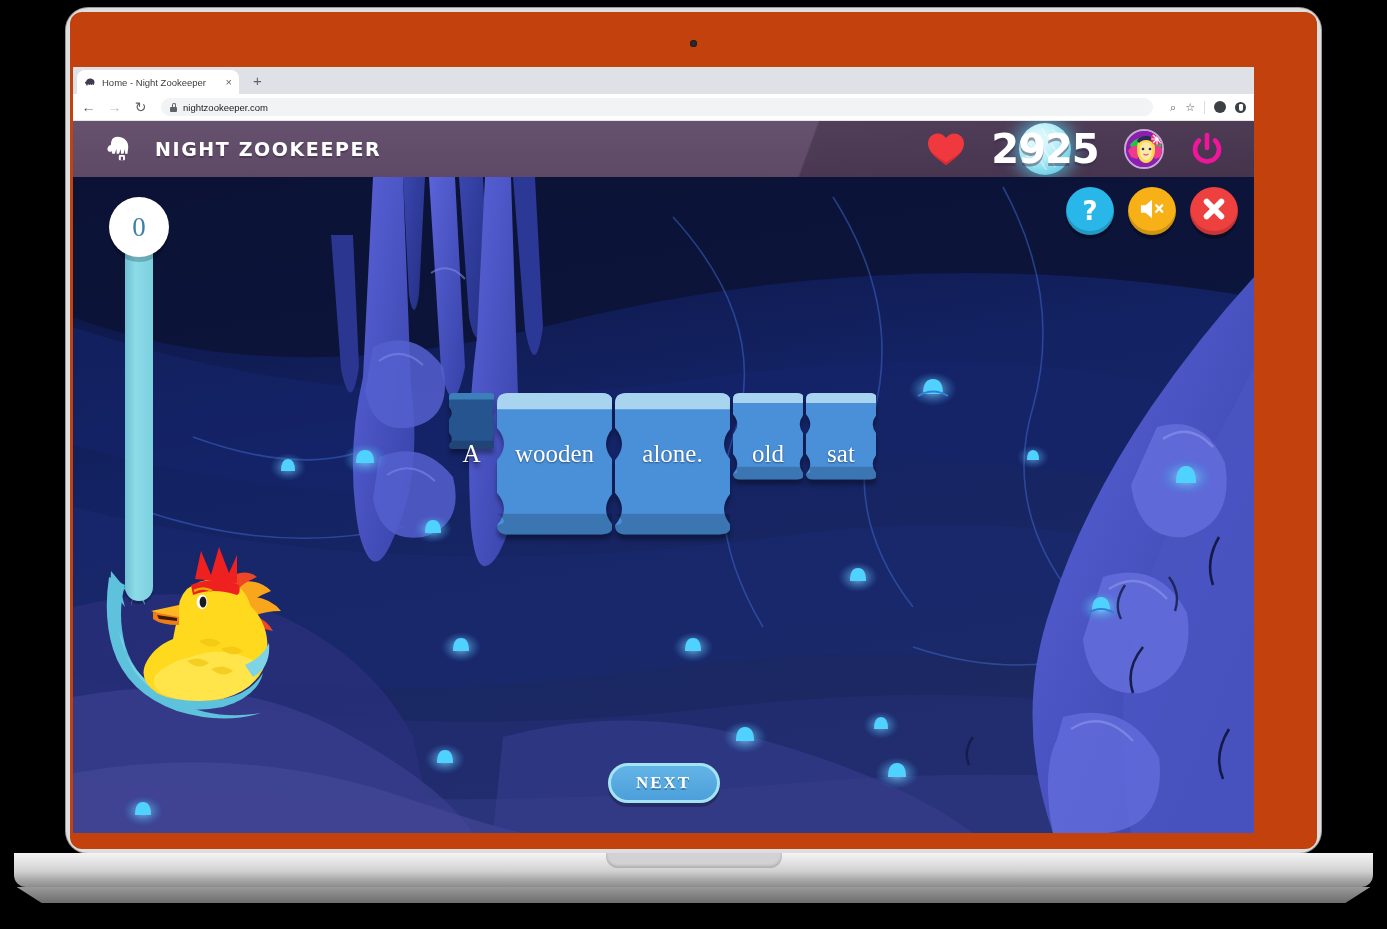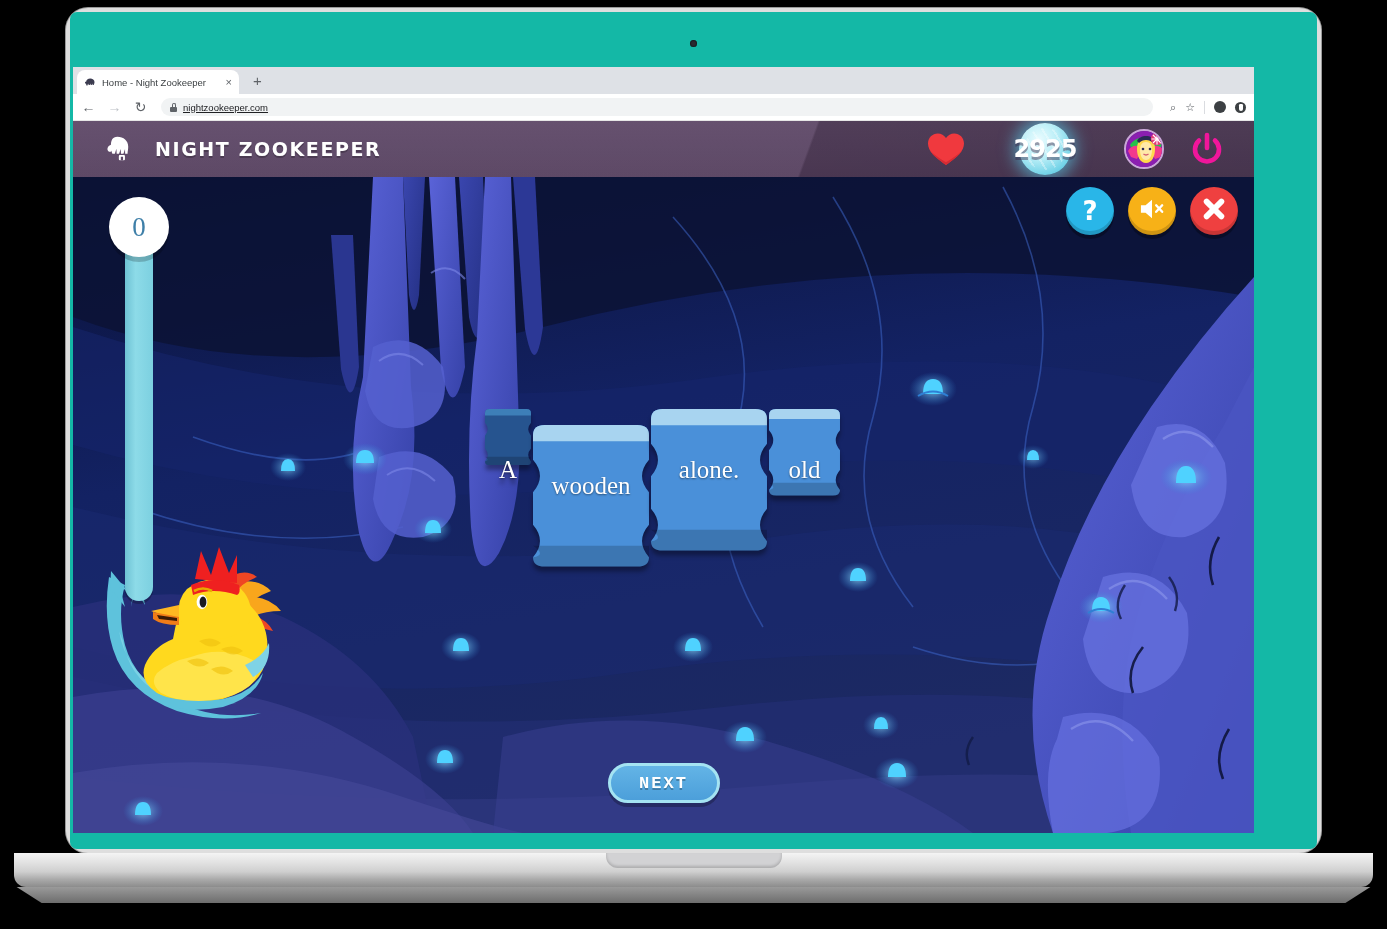--- a/index.html
+++ b/index.html
@@ -10,22 +10,22 @@
   
   #laptop { position:absolute; left:0; top:0; width:1387px; height:929px; }
 
   .lid {
     position:absolute; left:66px; top:8px; width:1255px; height:845px;
     background:#0b0b0d; border-radius:22px;
     border:4px solid #dedede;
     box-shadow:0 0 0 1px #9a9a9a, 0 14px 34px rgba(0,0,0,.55);
   }
   .lid-inner {
-    position:absolute; left:0; top:0; right:0; bottom:0; border-radius:7px;
-    background:#14b8a6; overflow:hidden;
+    position:absolute; left:0; top:0; right:0; bottom:0; border-radius:12px;
+    background:#c2410c; overflow:hidden;
   }
   .camera { position:absolute; left:50%; top:28px; width:7px; height:7px;
             margin-left:-3.5px; border-radius:50%;
             background:#2a2a30; box-shadow:inset 0 0 2px #000; }
 
   .base {
     position:absolute; left:14px; top:853px; width:1359px; height:34px;
     background:linear-gradient(#f4f4f4 0%, #e2e2e2 28%, #cfcfcf 55%, #a9a9a9 78%, #8c8c8c 100%);
     border-radius:0 0 12px 12px;
   }
@@ -63,21 +63,21 @@
   .navbtn.dim { color:#bdc1c6; }
   .omnibox { flex:1; height:18px; background:#f1f3f4; border-radius:9px;
              display:flex; align-items:center; padding:0 9px; gap:6px;
              margin:0 2px; }
   .lockico { width:7px; height:9px; position:relative; flex:0 0 7px; }
   .lockico .body { position:absolute; bottom:0; left:0; width:7px; height:5px;
                    background:#5f6368; border-radius:1px; }
   .lockico .shackle { position:absolute; top:0; left:1.5px; width:4px; height:4px;
                       border:1.2px solid #5f6368; border-bottom:none;
                       border-radius:2px 2px 0 0; }
-  .url { font-size:9.5px; color:#202124;text-decoration:underline; }
+  .url { font-size:9.5px; color:#202124; }
   .tb-right { display:flex; align-items:center; gap:9px; padding-left:4px; }
   .tb-right .ic { color:#5f6368; font-size:11px; line-height:1; cursor:pointer; }
   .tb-sep { width:1px; height:13px; background:#dadce0; }
   .profile-dot { width:12px; height:12px; border-radius:50%; background:#3c4043;
                  cursor:pointer; }
   .menu-dot { width:11px; height:11px; border-radius:50%; background:#3c4043;
               position:relative; cursor:pointer; }
   .menu-dot:after { content:""; position:absolute; left:3.5px; top:2px;
                     width:4px; height:7px; background:#fff;
                     border-radius:2px 2px 3px 3px; }
@@ -102,21 +102,21 @@
   .scorewrap { position:relative; display:flex; align-items:center;
                justify-content:center; width:110px; height:52px; }
   .orb { position:absolute; left:50%; top:50%; width:52px; height:52px;
          margin:-26px 0 0 -26px; border-radius:50%;
          background:radial-gradient(circle at 38% 32%, #eafcff 0%,
                     #b9eef7 40%, #76d4e8 72%, #3fb6d8 100%);
          box-shadow:0 0 16px 5px rgba(90,225,255,.55); }
   .orb:after { content:""; position:absolute; inset:5px; border-radius:50%;
      background:repeating-linear-gradient(58deg, rgba(255,255,255,.55) 0 2px,
                 rgba(255,255,255,0) 2px 9px); opacity:.6; }
-  .score { position:relative; z-index:2; font-size:24px; font-weight:bold;
+  .score { position:relative; z-index:2; font-size:40px; font-weight:bold;
            color:#fff; letter-spacing:-1px; font-family:"DejaVu Sans", sans-serif;
            text-shadow:0 3px 0 rgba(60,40,70,.45); }
   .avatar { width:40px; height:40px; border-radius:50%; overflow:hidden;
             position:relative; border:2px solid #c9a6d8; cursor:pointer;
             background:#7a1fa0; }
   .powerbtn { width:38px; height:38px; position:relative; cursor:pointer; }
 
   
   .stage { position:relative; height:656px; overflow:hidden;
            background:linear-gradient(175deg,#0a1540 0%,#101f55 35%,#15256a 70%,#1b2358 100%); }
@@ -165,21 +165,21 @@
           z-index:22; }
 
   
   .nextbtn { position:absolute; left:50%; top:586px; margin-left:-56px;
              width:112px; height:40px; border-radius:20px;
              background:linear-gradient(180deg,#63b4e6 0%,#4c9fda 100%);
              border:3px solid #a4e3f2; display:flex; align-items:center;
              justify-content:center; cursor:pointer; z-index:25;
              box-shadow:0 4px 0 rgba(0,0,0,.25); }
   .nextbtn span { color:#fff; font-size:17px; font-weight:bold;
-                  letter-spacing:2px; font-family:Liberation Mono, monospace;
+                  letter-spacing:2px; font-family:Liberation Serif, serif;
                   text-shadow:0 2px 0 rgba(0,0,0,.25); }
 </style>
 </head>
 <body>
 
 <div id="laptop">
 
   <div class="lid">
     <div class="lid-inner">
       <div class="camera"></div>
@@ -469,21 +469,21 @@
 
             <div class="tilerow" id="tilerow">
                 <div class="tile" style="width: 46px;">
                   <svg class="shape" viewBox="0 0 100 122" preserveAspectRatio="none">
                     <path d="M10 0 H90 Q100 0 100 9 L100 30 Q88 44 100 58 L100 86 Q88 100 100 114 Q100 122 90 122 H10 Q0 122 0 114 Q12 100 0 86 L0 58 Q12 44 0 30 L0 9 Q0 0 10 0 Z" fill="#26548f"></path>
                     <path d="M10 0 H90 Q100 0 100 9 L100 14 L0 14 L0 9 Q0 0 10 0 Z" fill="#3d7fb8"></path>
                     <path d="M0 104 Q12 112 0 114 Q0 122 10 122 H90 Q100 122 100 114 L100 104 Z" fill="rgba(0,0,0,.18)"></path>
                   </svg>
                   <span class="word">A</span>
                 </div>
-                <div class="tile" style="width: 116px; margin-top: 32px;">
+                <div class="tile" style="width: 116px;">
                   <svg class="shape" viewBox="0 0 100 122" preserveAspectRatio="none">
                     <path d="M10 0 H90 Q100 0 100 9 L100 30 Q88 44 100 58 L100 86 Q88 100 100 114 Q100 122 90 122 H10 Q0 122 0 114 Q12 100 0 86 L0 58 Q12 44 0 30 L0 9 Q0 0 10 0 Z" fill="#4a90d9"></path>
                     <path d="M10 0 H90 Q100 0 100 9 L100 14 L0 14 L0 9 Q0 0 10 0 Z" fill="#a8d4f0"></path>
                     <path d="M0 104 Q12 112 0 114 Q0 122 10 122 H90 Q100 122 100 114 L100 104 Z" fill="rgba(0,0,0,.18)"></path>
                   </svg>
                   <span class="word">wooden</span>
                 </div>
                 <div class="tile" style="width: 116px;">
                   <svg class="shape" viewBox="0 0 100 122" preserveAspectRatio="none">
                     <path d="M10 0 H90 Q100 0 100 9 L100 30 Q88 44 100 58 L100 86 Q88 100 100 114 Q100 122 90 122 H10 Q0 122 0 114 Q12 100 0 86 L0 58 Q12 44 0 30 L0 9 Q0 0 10 0 Z" fill="#4a90d9"></path>
@@ -493,20 +493,28 @@
                   <span class="word">alone.</span>
                 </div>
                 <div class="tile" style="width: 71px;">
                   <svg class="shape" viewBox="0 0 100 122" preserveAspectRatio="none">
                     <path d="M10 0 H90 Q100 0 100 9 L100 30 Q88 44 100 58 L100 86 Q88 100 100 114 Q100 122 90 122 H10 Q0 122 0 114 Q12 100 0 86 L0 58 Q12 44 0 30 L0 9 Q0 0 10 0 Z" fill="#4a90d9"></path>
                     <path d="M10 0 H90 Q100 0 100 9 L100 14 L0 14 L0 9 Q0 0 10 0 Z" fill="#a8d4f0"></path>
                     <path d="M0 104 Q12 112 0 114 Q0 122 10 122 H90 Q100 122 100 114 L100 104 Z" fill="rgba(0,0,0,.18)"></path>
                   </svg>
                   <span class="word">old</span>
                 </div>
+                <div class="tile" style="width: 71px;">
+                  <svg class="shape" viewBox="0 0 100 122" preserveAspectRatio="none">
+                    <path d="M10 0 H90 Q100 0 100 9 L100 30 Q88 44 100 58 L100 86 Q88 100 100 114 Q100 122 90 122 H10 Q0 122 0 114 Q12 100 0 86 L0 58 Q12 44 0 30 L0 9 Q0 0 10 0 Z" fill="#4a90d9"></path>
+                    <path d="M10 0 H90 Q100 0 100 9 L100 14 L0 14 L0 9 Q0 0 10 0 Z" fill="#a8d4f0"></path>
+                    <path d="M0 104 Q12 112 0 114 Q0 122 10 122 H90 Q100 122 100 114 L100 104 Z" fill="rgba(0,0,0,.18)"></path>
+                  </svg>
+                  <span class="word">sat</span>
+                </div>
               </div>
 
             <div class="bird">
               <svg viewBox="0 0 220 185" width="220" height="185">
 
                 <path d="M14 32 Q8 72 18 104 Q32 148 82 166 Q128 180 166 168
                          Q120 176 80 156 Q40 136 30 100 Q22 68 30 40 Z" fill="#5ec2dc"></path>
                 <path d="M16 26 L34 48 L24 40 L30 62 L18 46 L14 66 Z" fill="#5ec2dc"></path>
                 <path d="M42 20 L54 44 L46 38 L50 60 L40 44 L36 62 Z" fill="#5ec2dc"></path>
                 <path d="M24 86 Q30 124 66 146 Q104 162 142 158 Q100 164 64 148

